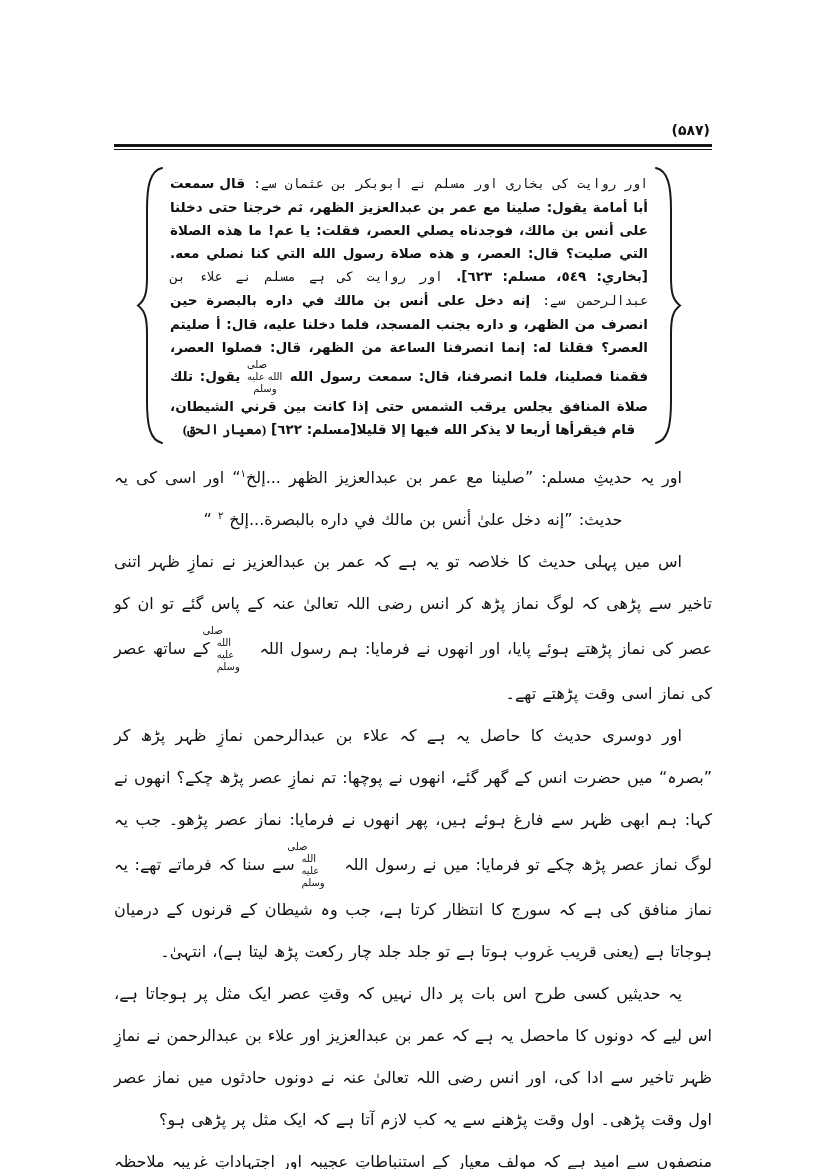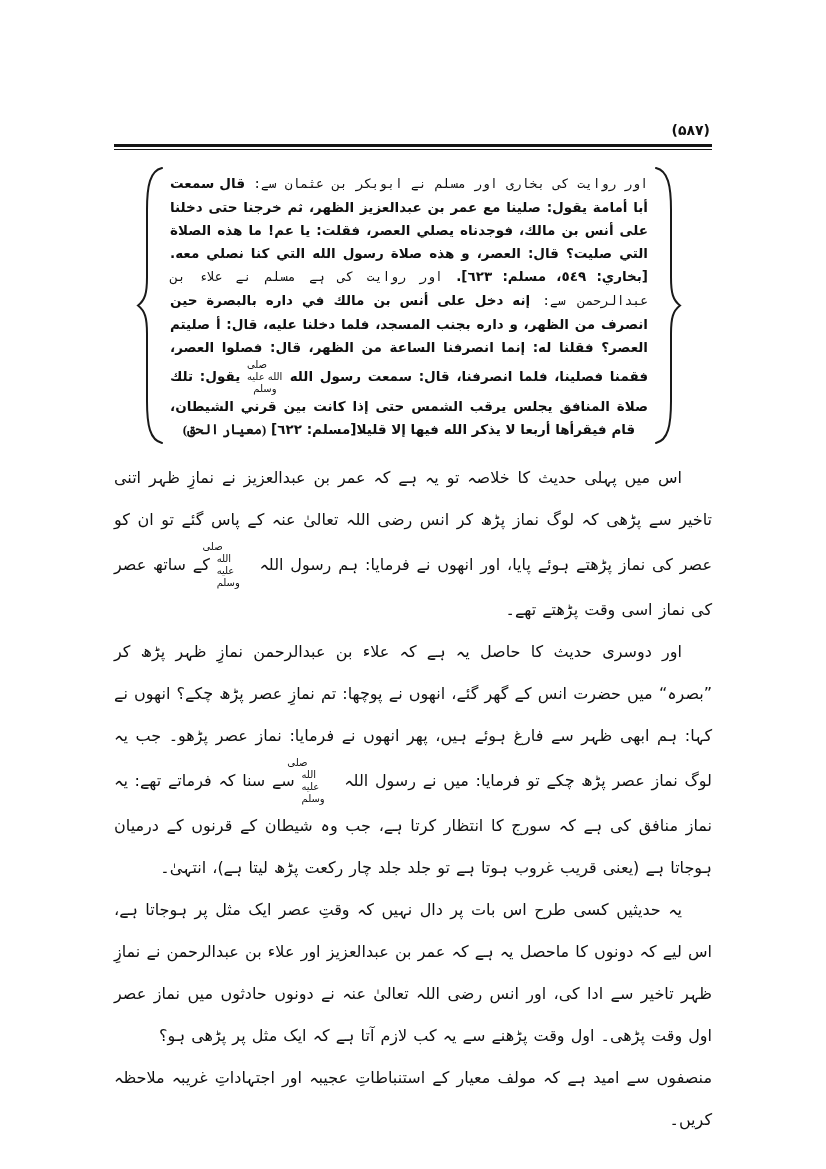--- a/index.html
+++ b/index.html
@@ -96,20 +96,23 @@
           <path d="M26 3 C 14 5, 11 16, 11 34 L11 84 C11 96 9 101 2 105 C9 109 11 114 11 126 L11 176 C11 194 14 205 26 207" fill="none" stroke="#1a1a1a" stroke-width="2" stroke-linecap="round" vector-effect="non-scaling-stroke"></path>
         </svg>
       </span>
       <div class="qbox-text">
         <span class="u-lead">اور روایت کی بخاری اور مسلم نے ابوبکر بن عثمان سے: </span><span class="ar-b">قال سمعت أبا أمامة يقول: صلينا مع عمر بن عبدالعزيز الظهر، ثم خرجنا حتى دخلنا على أنس بن مالك، فوجدناه يصلي العصر، فقلت: يا عم! ما هذه الصلاة التي صليت؟ قال: العصر، و هذه صلاة رسول الله التي كنا نصلي معه. </span><span class="ar-b">[بخاري: ٥٤٩، مسلم: ٦٢٣].</span><span class="u-lead"> اور روایت کی ہے مسلم نے علاء بن عبدالرحمن سے: </span><span class="ar-b">إنه دخل على أنس بن مالك في داره بالبصرة حين انصرف من الظهر، و داره بجنب المسجد، فلما دخلنا عليه، قال: أ صليتم العصر؟ فقلنا له: إنما انصرفنا الساعة من الظهر، قال: فصلوا العصر، فقمنا فصلينا، فلما انصرفنا، قال: سمعت رسول الله </span><span class="honorific">صلى الله عليه وسلم</span><span class="ar-b"> يقول: تلك صلاة المنافق يجلس يرقب الشمس حتى إذا كانت بين قرني الشيطان، قام فيقرأها أربعا لا يذكر الله فيها إلا قليلا</span><span class="ar-b">[مسلم: ٦٢٢] </span><span class="src">(معيار الحق)</span>
       </div>
     </div>
 
     <div class="body-text">
 
+      <p class="para indent center-last">
+        <span>اور یہ حدیثِ مسلم: </span><span>”صلينا مع عمر بن عبدالعزيز الظهر ...إلخ</span><span class="fn-mark">۱</span><span>“ اور اسی کی یہ حدیث: ”</span><span>إنه دخل علىٰ أنس بن مالك في داره بالبصرة...إلخ </span><span class="fn-mark">۲</span><span> “</span>
+      </p>
 
       <p class="para indent">
         <span>اس میں پہلی حدیث کا خلاصہ تو یہ ہے کہ عمر بن عبدالعزیز نے نمازِ ظہر اتنی تاخیر سے پڑھی کہ لوگ نماز پڑھ کر انس رضی اللہ تعالیٰ عنہ کے پاس گئے تو ان کو عصر کی نماز پڑھتے ہوئے پایا، اور انھوں نے فرمایا: ہم رسول اللہ </span><span class="honorific">صلى الله عليه وسلم</span><span> کے ساتھ عصر کی نماز اسی وقت پڑھتے تھے۔</span>
       </p>
 
       <p class="para indent">
         <span>اور دوسری حدیث کا حاصل یہ ہے کہ علاء بن عبدالرحمن نمازِ ظہر پڑھ کر ”بصرہ“ میں حضرت انس کے گھر گئے، انھوں نے پوچھا: تم نمازِ عصر پڑھ چکے؟ انھوں نے کہا: ہم ابھی ظہر سے فارغ ہوئے ہیں، پھر انھوں نے فرمایا: نماز عصر پڑھو۔ جب یہ لوگ نماز عصر پڑھ چکے تو فرمایا: میں نے رسول اللہ </span><span class="honorific">صلى الله عليه وسلم</span><span> سے سنا کہ فرماتے تھے: یہ نماز منافق کی ہے کہ سورج کا انتظار کرتا ہے، جب وہ شیطان کے قرنوں کے درمیان ہوجاتا ہے (یعنی قریب غروب ہوتا ہے تو جلد جلد چار رکعت پڑھ لیتا ہے)، انتہیٰ۔</span>
       </p>
 
       <p class="para indent">یہ حدیثیں کسی طرح اس بات پر دال نہیں کہ وقتِ عصر ایک مثل پر ہوجاتا ہے، اس لیے کہ دونوں کا ماحصل یہ ہے کہ عمر بن عبدالعزیز اور علاء بن عبدالرحمن نے نمازِ ظہر تاخیر سے ادا کی، اور انس رضی اللہ تعالیٰ عنہ نے دونوں حادثوں میں نماز عصر اول وقت پڑھی۔ اول وقت پڑھنے سے یہ کب لازم آتا ہے کہ ایک مثل پر پڑھی ہو؟</p>

